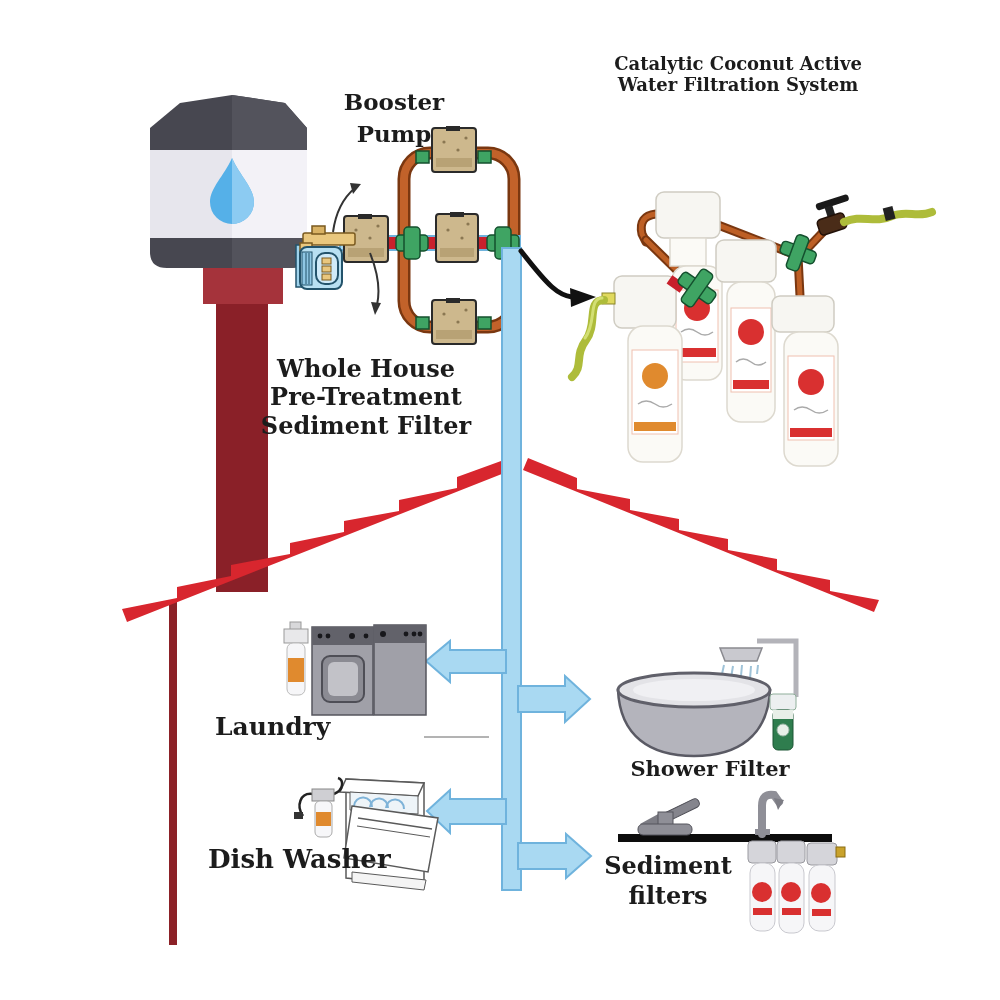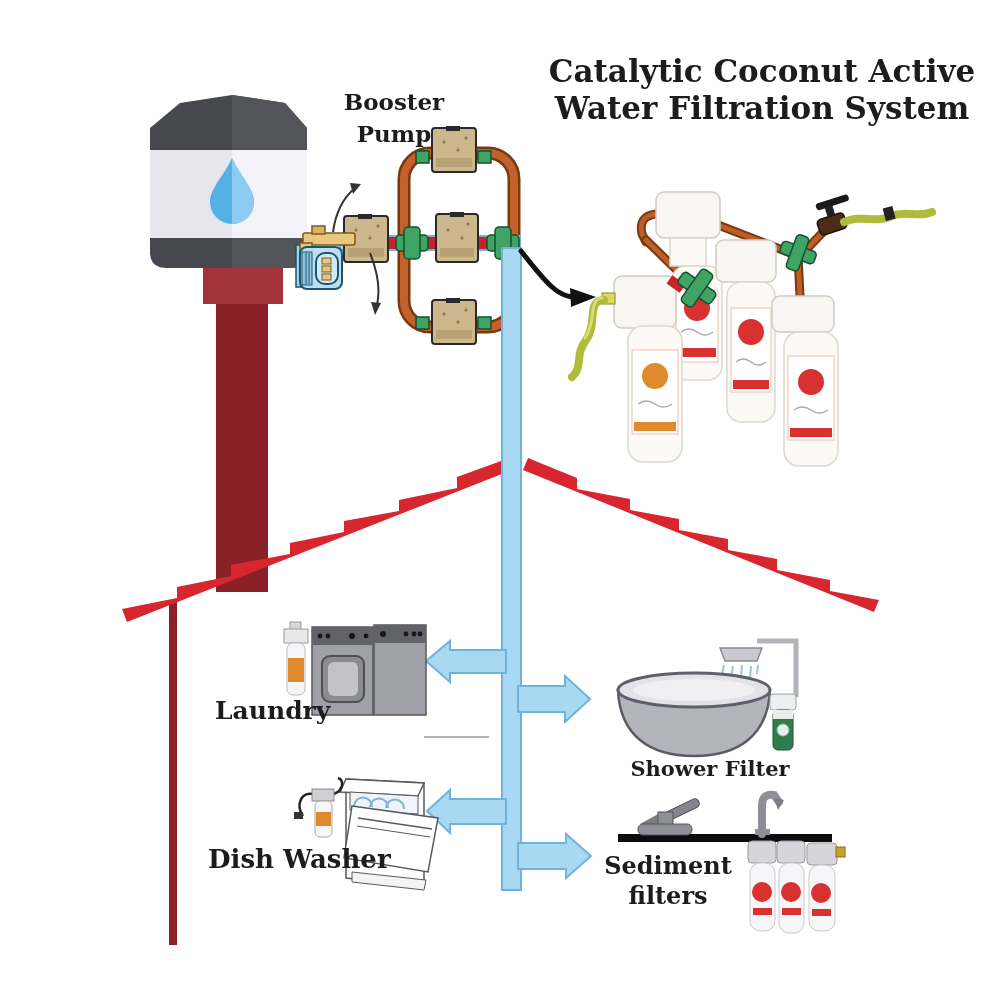--- a/index.html
+++ b/index.html
@@ -322,32 +322,37 @@
     <rect x="809" y="865" width="26" height="66" rx="10" fill="#f6f6f8" stroke="#c9c9cf"></rect>
     <circle cx="762" cy="892" r="10" fill="#d93030"></circle>
     <circle cx="791" cy="892" r="10" fill="#d93030"></circle>
     <circle cx="821" cy="893" r="10" fill="#d93030"></circle>
     <rect x="753" y="908" width="19" height="7" fill="#d93030"></rect>
     <rect x="782" y="908" width="19" height="7" fill="#d93030"></rect>
     <rect x="812" y="909" width="19" height="7" fill="#d93030"></rect>
   </g>
 </svg>
 
-  <div class="lbl center" style="left:762px;top:53px;font-size:31px;">
+  <div class="lbl center" style="left:738px;top:53px;font-size:18px;">
     <div>Catalytic Coconut Active</div>
     <div>Water Filtration System</div>
   </div>
 
   <div class="lbl center" style="left:394px;top:86px;font-size:23px;line-height:1.4;">
     <div>Booster</div>
     <div>Pump</div>
   </div>
 
-
-  <div class="lbl" style="left:215px;top:696px;font-size:25px;">Laundry</div>
+  <div class="lbl center" style="left:366px;top:355px;font-size:24px;">
+    <div>Whole House</div>
+    <div>Pre-Treatment</div>
+    <div>Sediment Filter</div>
+  </div>
+
+  <div class="lbl" style="left:215px;top:712px;font-size:25px;">Laundry</div>
 
   <div class="lbl center" style="left:710px;top:757px;font-size:21px;">Shower Filter</div>
 
   <div class="lbl" style="left:208px;top:844px;font-size:26px;">Dish Washer</div>
 
   <div class="lbl center" style="left:668px;top:851px;font-size:24px;line-height:1.25;">
     <div>Sediment</div>
     <div>filters</div>
   </div>
 

